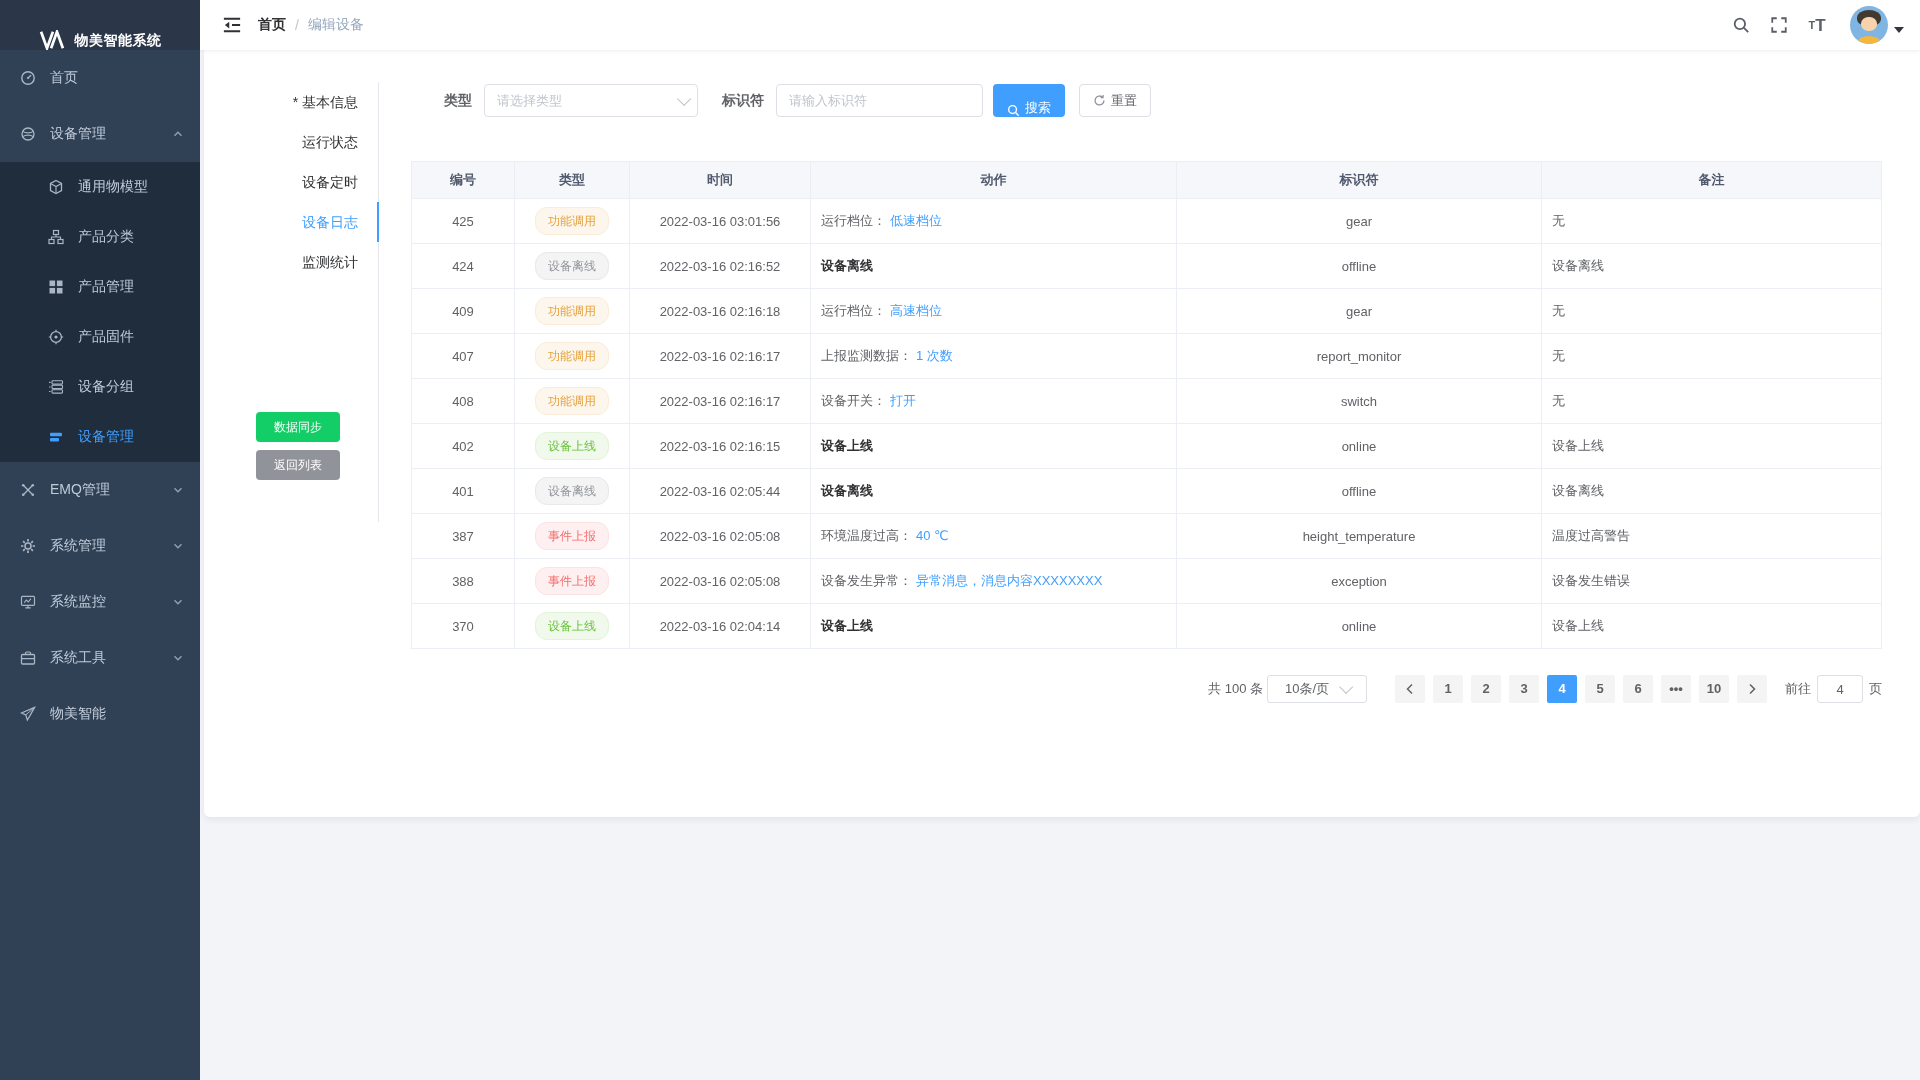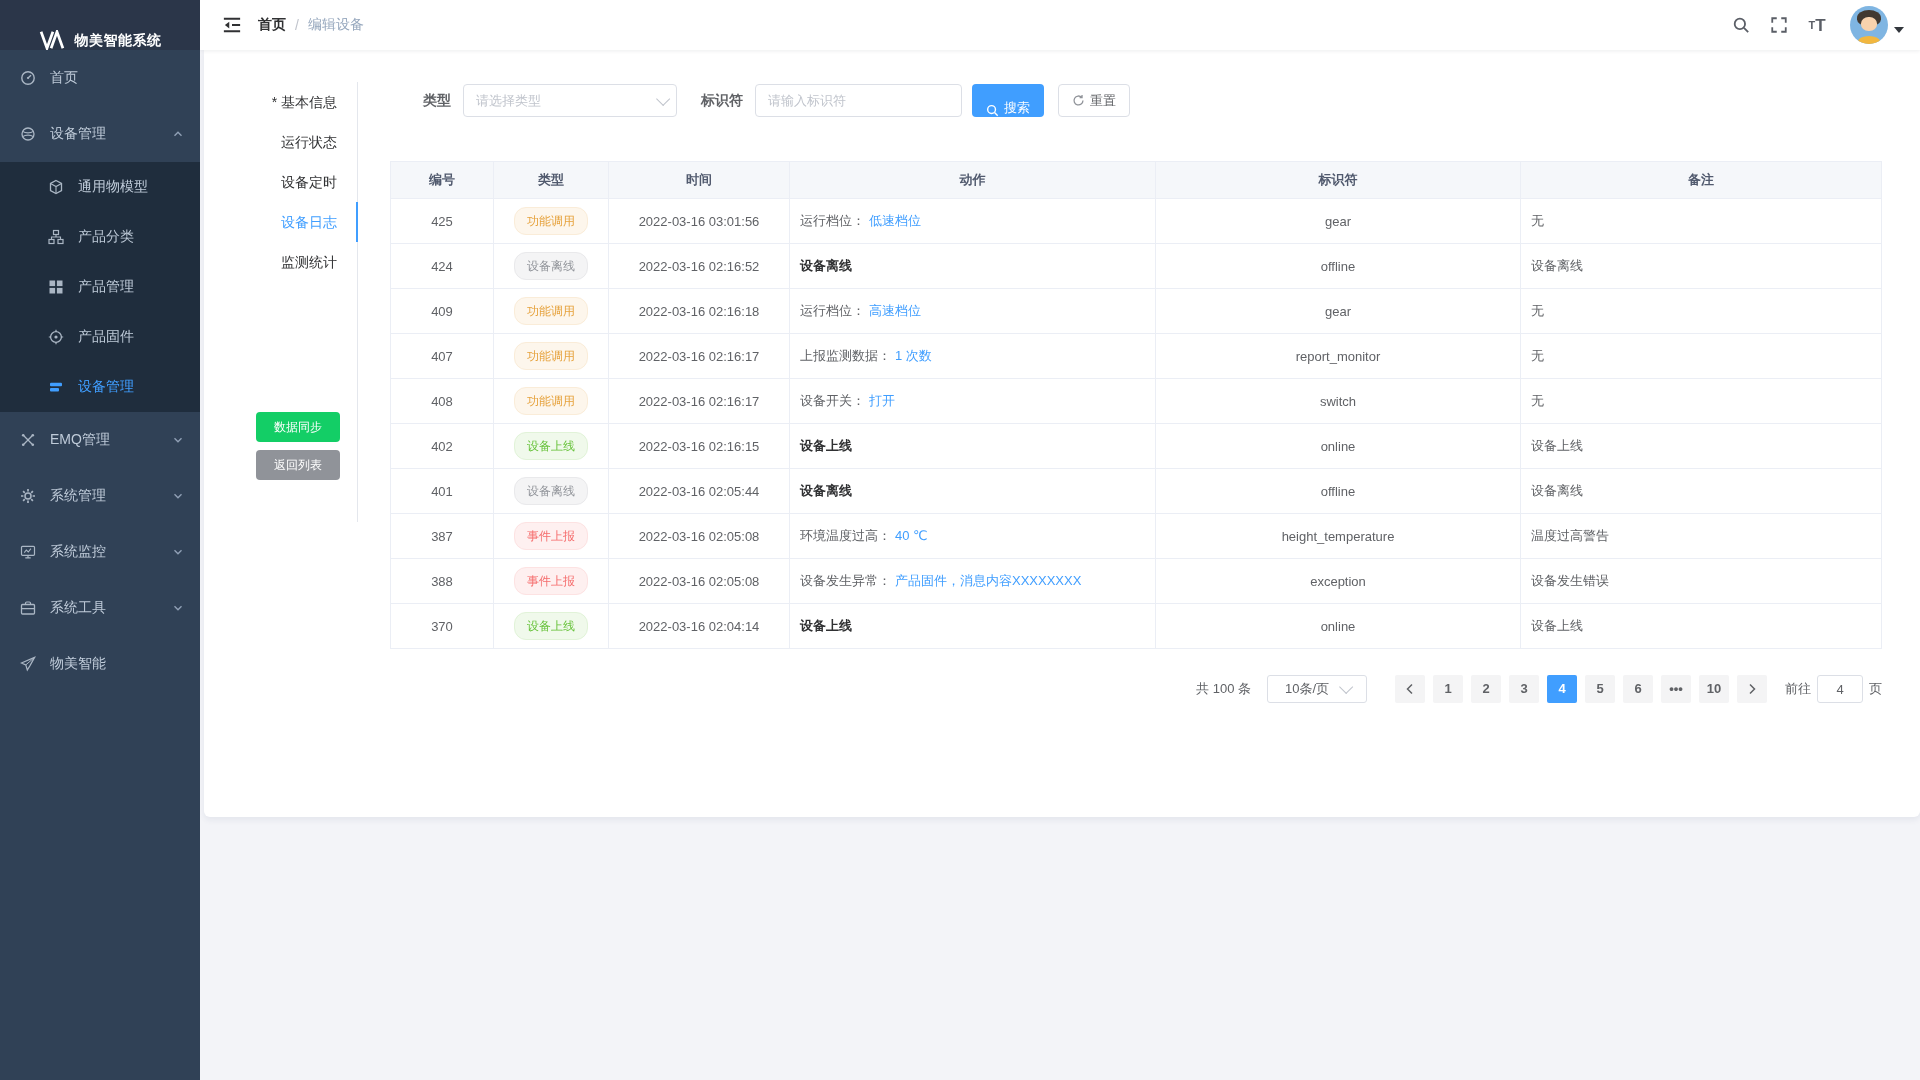--- a/index.html
+++ b/index.html
@@ -36,21 +36,21 @@
   .fsz { font-weight:700; color:#5a5e66; font-size:17px; line-height:1; }
   .fsz i { font-style:normal; font-size:11px; }
   .avatar { width:38px; height:38px; border-radius:50%; background:#7fb5e2; position:relative; overflow:hidden; margin:0 6px 0 14px; cursor:pointer; flex:none; }
   .avatar .hair { position:absolute; left:7px; top:4px; width:24px; height:16px; background:#423931; border-radius:50% 50% 42% 42%; }
   .avatar .face { position:absolute; left:11px; top:11px; width:16px; height:14px; background:#f8d2ad; border-radius:46%; }
   .avatar .shirt { position:absolute; left:8px; bottom:-3px; width:22px; height:11px; background:#f2b73f; border-radius:50% 50% 0 0; }
   .caret { width:0; height:0; border-left:5px solid transparent; border-right:5px solid transparent; border-top:6px solid #33373d; margin-top:10px; cursor:pointer; }
 
   
   .app-main { margin-left:4px; background:#fff; height:767px; display:flex; padding-top:32px; border-radius:0 0 6px 6px; box-shadow:0 3px 6px rgba(30,40,80,.07); }
-  .tabs-col { width:154px; flex:none; border-right:1px solid #e4e7ed; height:440px; display:flex; flex-direction:column; }
+  .tabs-col { width:175px; flex:none; border-right:1px solid #e4e7ed; height:440px; display:flex; flex-direction:column; }
   .tab-item { height:40px; line-height:40px; text-align:right; padding-right:20px; font-size:14px; color:#303133; cursor:pointer; position:relative; white-space:nowrap; }
   .tab-item.active { color:#409EFF; }
   .tab-item.active::after { content:''; position:absolute; right:-1px; top:0; width:2px; height:100%; background:#409EFF; }
   .side-actions { margin-top:130px; padding-left:52px; display:flex; flex-direction:column; gap:8px; }
   .side-actions button { width:84px; height:30px; border:none; border-radius:4px; color:#fff; font-size:12px; cursor:pointer; font-family:inherit; }
   .btn-sync { background:#13ce66; }
   .btn-back { background:#909399; }
 
   .main-col { flex:1; padding:0 38px 0 32px; }
 
@@ -76,21 +76,21 @@
   .tag { display:inline-block; height:28px; line-height:26px; padding:0 12px; font-size:12px; border-radius:12px; }
   .tag-warning { color:#e6a23c; background:#fdf6ec; border:1px solid #faecd8; }
   .tag-info    { color:#909399; background:#f4f4f5; border:1px solid #e9e9eb; }
   .tag-success { color:#67c23a; background:#f0f9eb; border:1px solid #e1f3d8; }
   .tag-danger  { color:#f56c6c; background:#fef0f0; border:1px solid #fde2e2; }
   .action-bold { font-weight:700; color:#303133; }
   .action-link { color:#409EFF; cursor:pointer; margin-left:4px; }
 
   
   .pagination { display:flex; justify-content:flex-end; align-items:center; margin-top:26px; font-size:13px; color:#606266; }
-  .pg-total { margin-right:16px; }
+  .pg-total { margin-right:4px; }
   .pg-size { width:100px; height:28px; border:1px solid #dcdfe6; border-radius:3px; display:flex; align-items:center; justify-content:center; gap:10px; cursor:pointer; margin-right:24px; background:#fff; }
   .pg-btn { min-width:30px; height:28px; line-height:28px; background:#f4f4f5; border:none; border-radius:2px; margin:0 4px; text-align:center; font-weight:600; font-size:13px; color:#606266; cursor:pointer; font-family:inherit; padding:0 4px; }
   .pg-btn.active { background:#409EFF; color:#fff; }
   .pg-arrow { display:inline-flex; align-items:center; justify-content:center; }
   .pg-arrow svg { width:12px; height:12px; }
   .pg-goto-label { margin-left:14px; margin-right:6px; }
   .pg-goto-input { width:46px; height:28px; border:1px solid #dcdfe6; border-radius:3px; text-align:center; font-size:13px; color:#606266; outline:none; font-family:inherit; }
   .pg-goto-unit { margin-left:6px; }
 </style>
 </head>
@@ -163,20 +163,31 @@
         </div>
         <div class="menu-item">
           <span class="mi-icon">
             <svg viewBox="0 0 16 16" fill="none">
               <circle cx="8" cy="8" r="5.4" stroke="currentColor" stroke-width="1.3"></circle>
               <circle cx="8" cy="8" r="1.6" fill="currentColor"></circle>
               <path d="M8 .8v2.2M8 13v2.2M.8 8h2.2M13 8h2.2" stroke="currentColor" stroke-width="1.2"></path>
             </svg>
           </span>
           <span class="mi-label">产品固件</span>
+        </div>
+        <div class="menu-item">
+          <span class="mi-icon">
+            <svg viewBox="0 0 16 16" fill="none">
+              <rect x="4" y="1.8" width="10.5" height="3.3" rx=".8" stroke="currentColor" stroke-width="1.1"></rect>
+              <rect x="4" y="6.3" width="10.5" height="3.3" rx=".8" stroke="currentColor" stroke-width="1.1"></rect>
+              <rect x="4" y="10.8" width="10.5" height="3.3" rx=".8" stroke="currentColor" stroke-width="1.1"></rect>
+              <path d="M1 3.4h1.6M1 8h1.6M1 12.5h1.6" stroke="currentColor" stroke-width="1.2"></path>
+            </svg>
+          </span>
+          <span class="mi-label">设备分组</span>
         </div>
         <div class="menu-item active">
           <span class="mi-icon">
             <svg viewBox="0 0 16 16">
               <rect x="2" y="3.8" width="12" height="3.4" rx="1" fill="currentColor"></rect>
               <rect x="2" y="9" width="9" height="3.4" rx="1" fill="currentColor"></rect>
             </svg>
           </span>
           <span class="mi-label">设备管理</span>
         </div>
@@ -409,21 +420,21 @@
               <td><span class="tag tag-danger">事件上报</span></td>
               <td>2022-03-16 02:05:08</td>
               <td class="al"><span class="action-text">环境温度过高：</span><span class="action-link">40 ℃</span></td>
               <td>height_temperature</td>
               <td class="al">温度过高警告</td>
             </tr>
             <tr>
               <td>388</td>
               <td><span class="tag tag-danger">事件上报</span></td>
               <td>2022-03-16 02:05:08</td>
-              <td class="al"><span class="action-text">设备发生异常：</span><span class="action-link">产品固件，消息内容XXXXXXXX</span></td>
+              <td class="al"><span class="action-text">设备发生异常：</span><span class="action-link">异常消息，消息内容XXXXXXXX</span></td>
               <td>exception</td>
               <td class="al">设备发生错误</td>
             </tr>
             <tr>
               <td>370</td>
               <td><span class="tag tag-success">设备上线</span></td>
               <td>2022-03-16 02:04:14</td>
               <td class="al"><span class="action-bold">设备上线</span></td>
               <td>online</td>
               <td class="al">设备上线</td>

